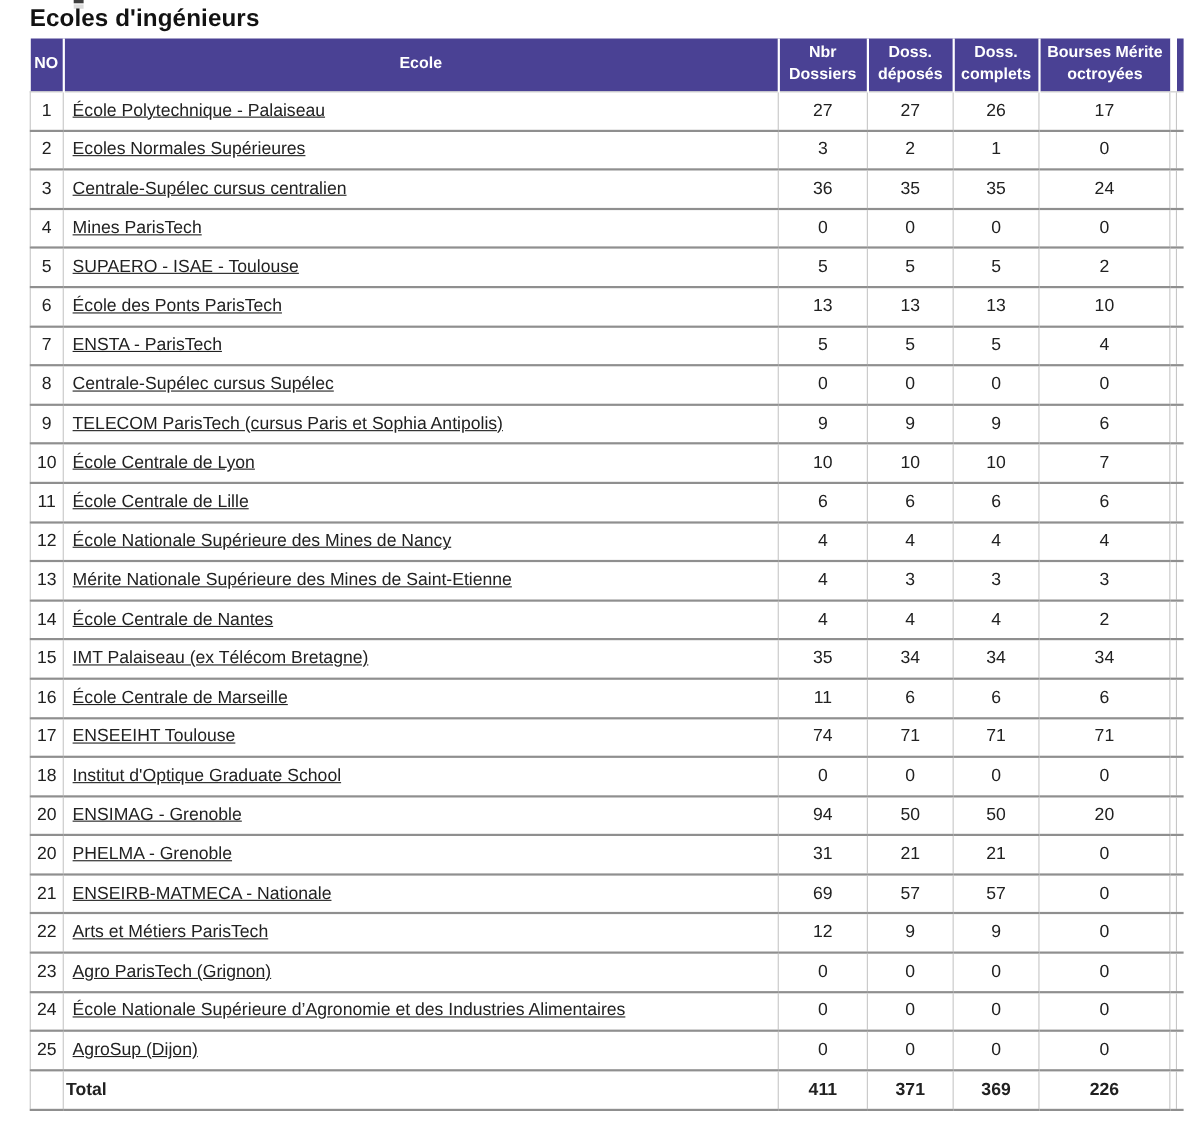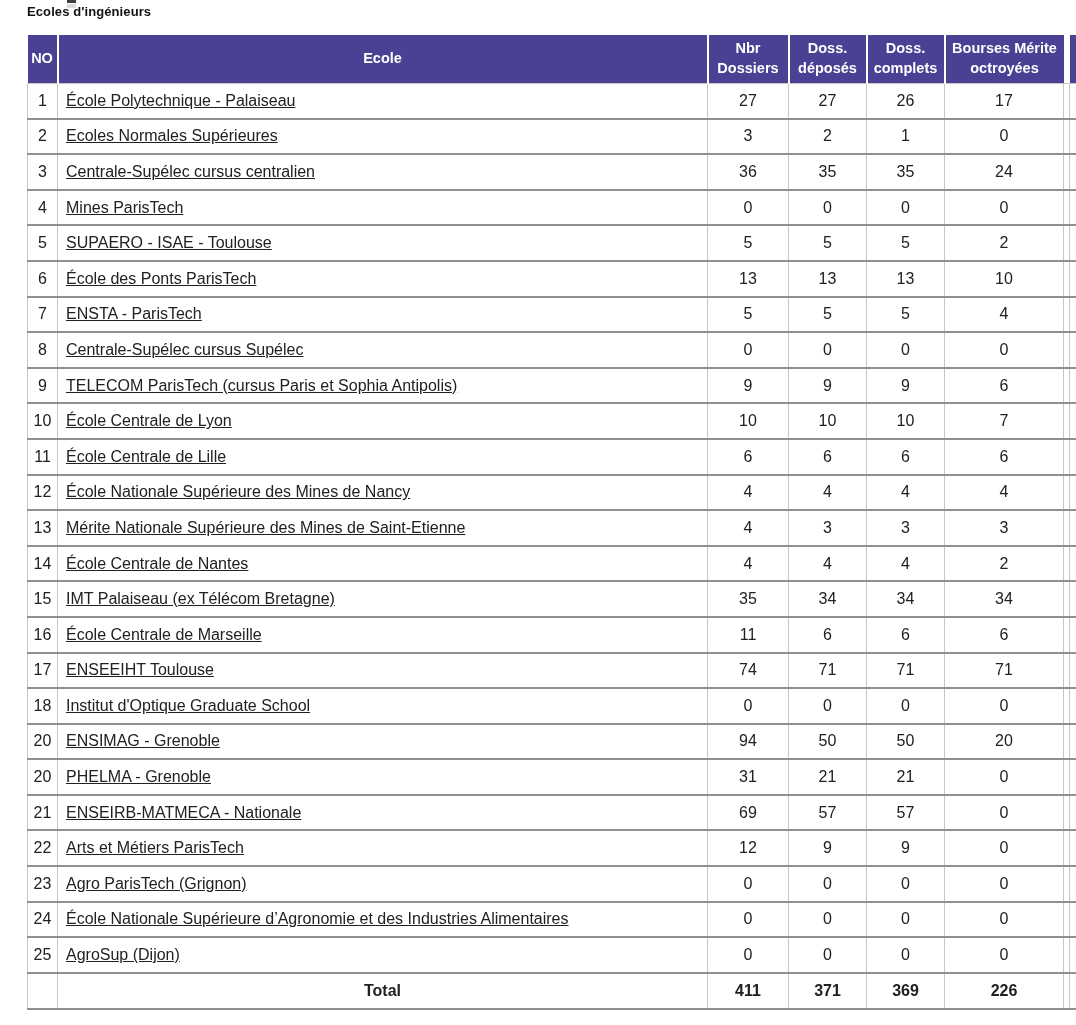--- a/index.html
+++ b/index.html
@@ -15,21 +15,21 @@
   .artifact-dark {
     position: absolute; left: 67px; top: 0; width: 9px; height: 3px;
     background: #3d3d3d;
   }
   .artifact-light {
     position: absolute; left: 67px; top: 4px; width: 9px; height: 4px;
     background: #dcdcdc;
   }
   .page-title {
     position: absolute; left: 27px; top: 4px;
-    font-size: 13px; font-weight: bold; color: #121212;
+    font-size: 22px; font-weight: bold; color: #121212;
     letter-spacing: 0.1px; white-space: nowrap;
   }
   table.tbl {
     position: absolute; left: 27px; top: 35px;
     width: 1087px; table-layout: fixed; border-collapse: collapse;
   }
   table.tbl thead th {
     background: #4a4194; color: #ffffff;
     font-weight: bold; font-size: 14.5px; line-height: 1.35;
     text-align: center; vertical-align: middle;
@@ -46,21 +46,21 @@
     overflow: hidden; white-space: nowrap;
   }
   table.tbl td.c-ecole { text-align: left; padding-left: 8px; text-decoration: underline; }
   table.tbl tbody tr:first-child td { border-top: 1px solid #c6c6c6; }
   table.tbl td.sp { border-left: 1px solid #c6c6c6; }
   table.tbl td.cut { border-left: 1px solid #c6c6c6; }
   table.tbl tfoot td {
     font-weight: bold; height: 36px;
     border-bottom: 2px solid #8f8f8f; font-size: 16px;
   }
-  table.tbl tfoot td.total-label { text-align: center; }
+  table.tbl tfoot td.total-label { text-align: left; }
 </style>
 </head>
 <body>
 
 <div class="screen">
   <div class="artifact-dark"></div>
   <div class="artifact-light"></div>
 
   <div class="page-title">Ecoles d'ingénieurs</div>
 

